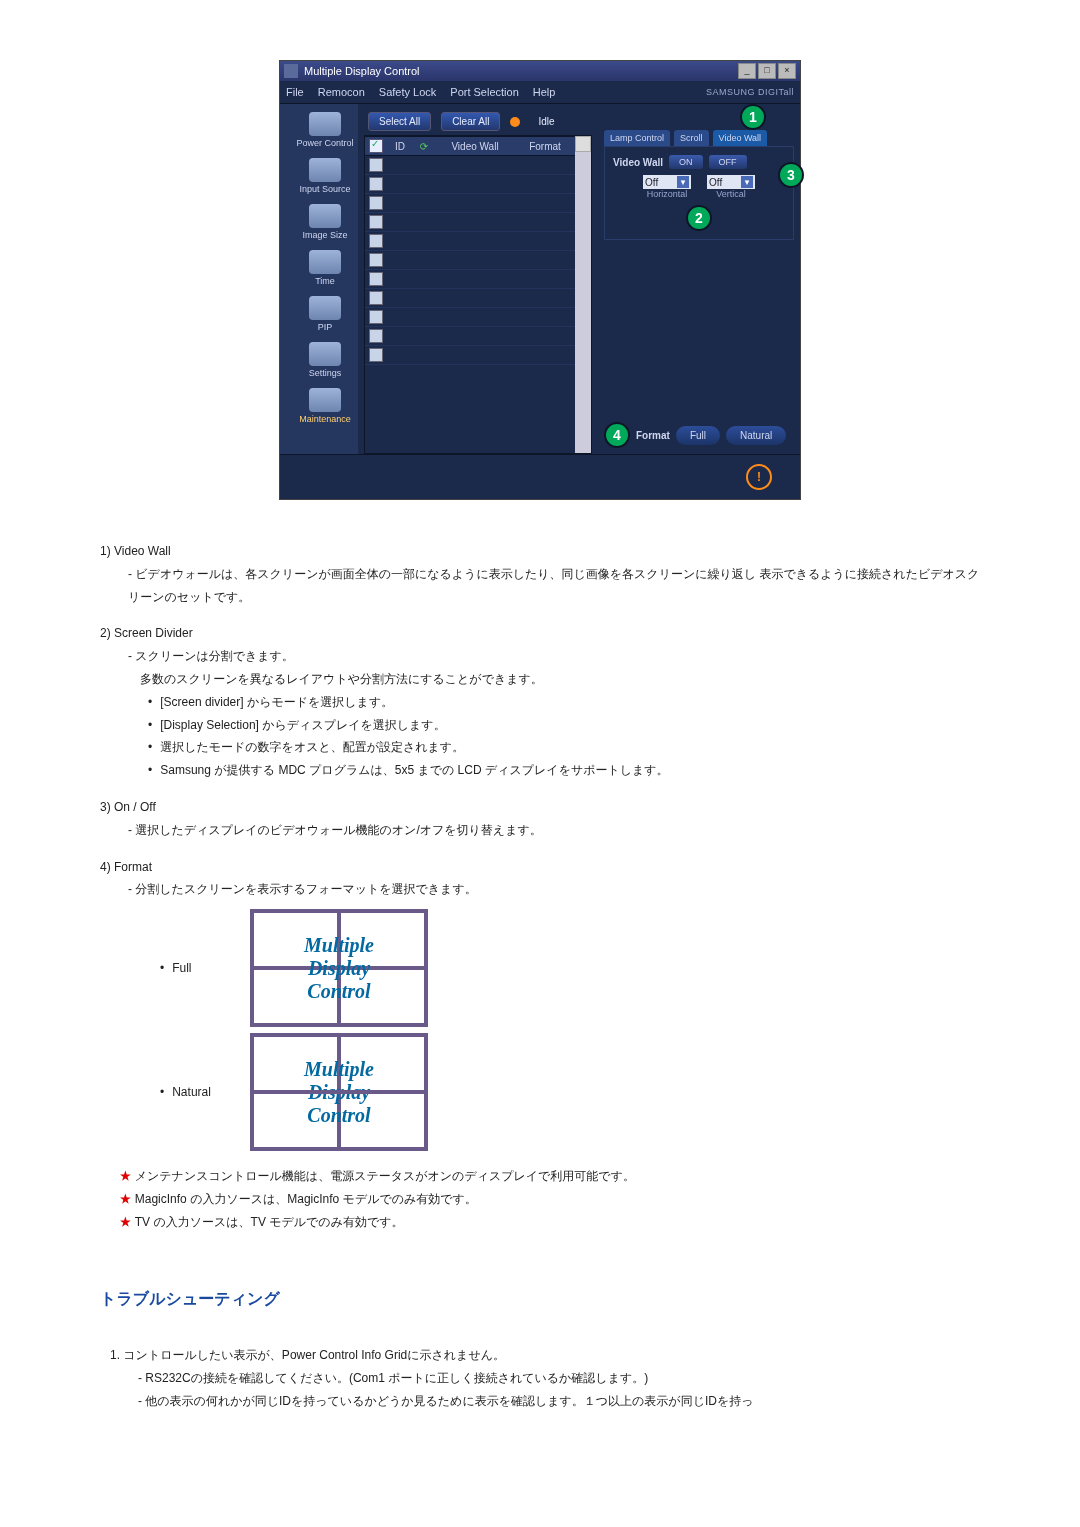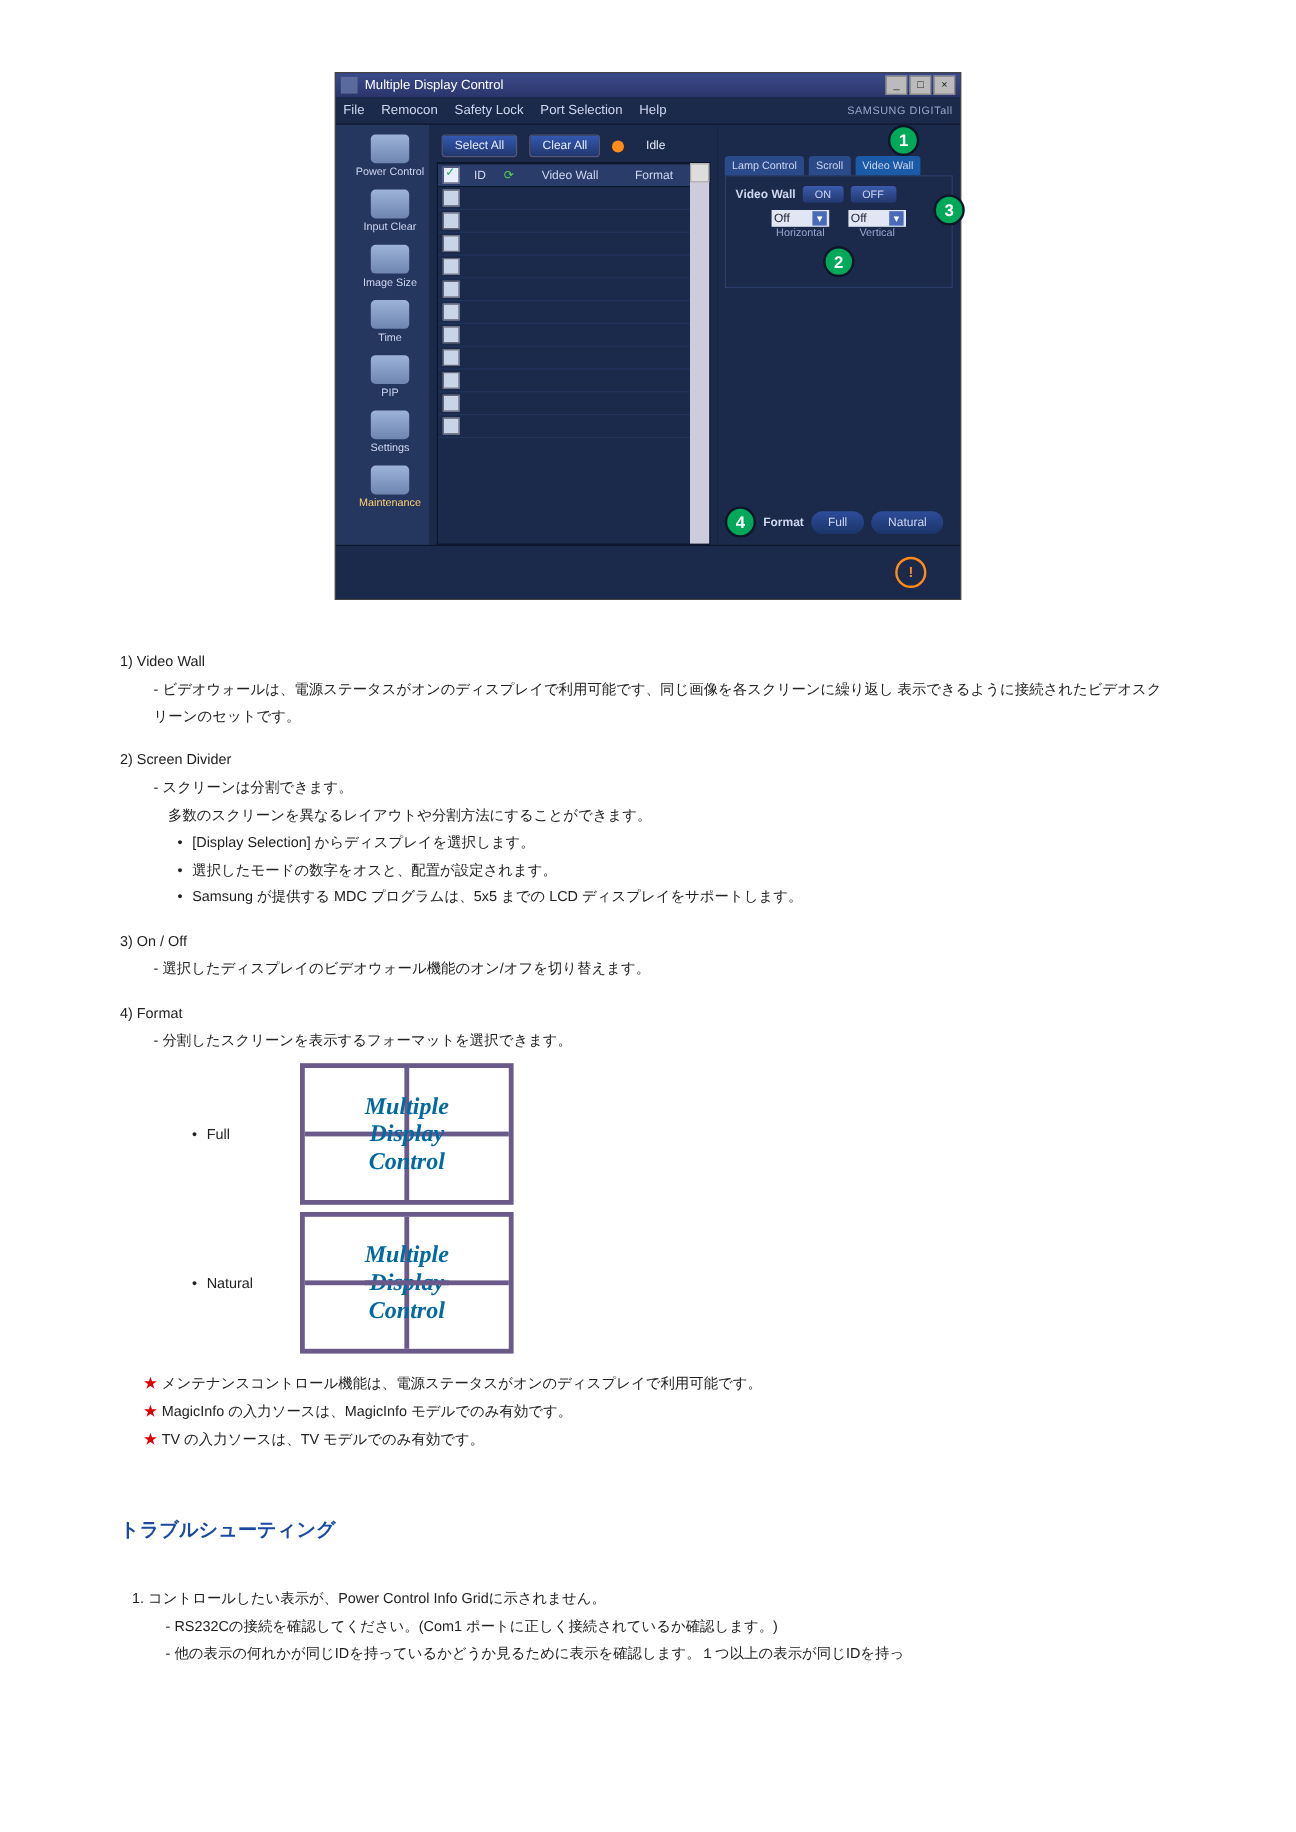--- a/index.html
+++ b/index.html
@@ -332,21 +332,21 @@
     </div>
     <div class="workspace">
 
       <div class="sidebar">
         <div class="sidebar-item">
           <div class="sidebar-icon"></div>
           <div class="label">Power Control</div>
         </div>
         <div class="sidebar-item">
           <div class="sidebar-icon"></div>
-          <div class="label">Input Clear</div>
+          <div class="label">Input Source</div>
         </div>
         <div class="sidebar-item">
           <div class="sidebar-icon"></div>
           <div class="label">Image Size</div>
         </div>
         <div class="sidebar-item">
           <div class="sidebar-icon"></div>
           <div class="label">Time</div>
         </div>
         <div class="sidebar-item">
@@ -535,25 +535,26 @@
         </div>
       </div>
     </div>
     <div class="statusbar">
       <div class="warn-icon">!</div>
     </div>
   </div>
 
   <div class="doc">
     <div class="num">1)  Video Wall</div>
-    <div class="dash">- ビデオウォールは、電源ステータスがオンのディスプレイで利用可能です、同じ画像を各スクリーンに繰り返し 表示できるように接続されたビデオスクリーンのセットです。</div>
+    <div class="dash">- ビデオウォールは、各スクリーンが画面全体の一部になるように表示したり、同じ画像を各スクリーンに繰り返し 表示できるように接続されたビデオスクリーンのセットです。</div>
 
     <div class="num">2)  Screen Divider</div>
     <div class="dash">- スクリーンは分割できます。</div>
     <div class="dash" style="margin-left:40px;">多数のスクリーンを異なるレイアウトや分割方法にすることができます。</div>
+    <div class="dot">[Screen divider] からモードを選択します。</div>
     <div class="dot">[Display Selection] からディスプレイを選択します。</div>
     <div class="dot">選択したモードの数字をオスと、配置が設定されます。</div>
     <div class="dot">Samsung が提供する MDC プログラムは、5x5 までの LCD ディスプレイをサポートします。</div>
 
     <div class="num">3)  On / Off</div>
     <div class="dash">- 選択したディスプレイのビデオウォール機能のオン/オフを切り替えます。</div>
 
     <div class="num">4)  Format</div>
     <div class="dash">- 分割したスクリーンを表示するフォーマットを選択できます。</div>
 

